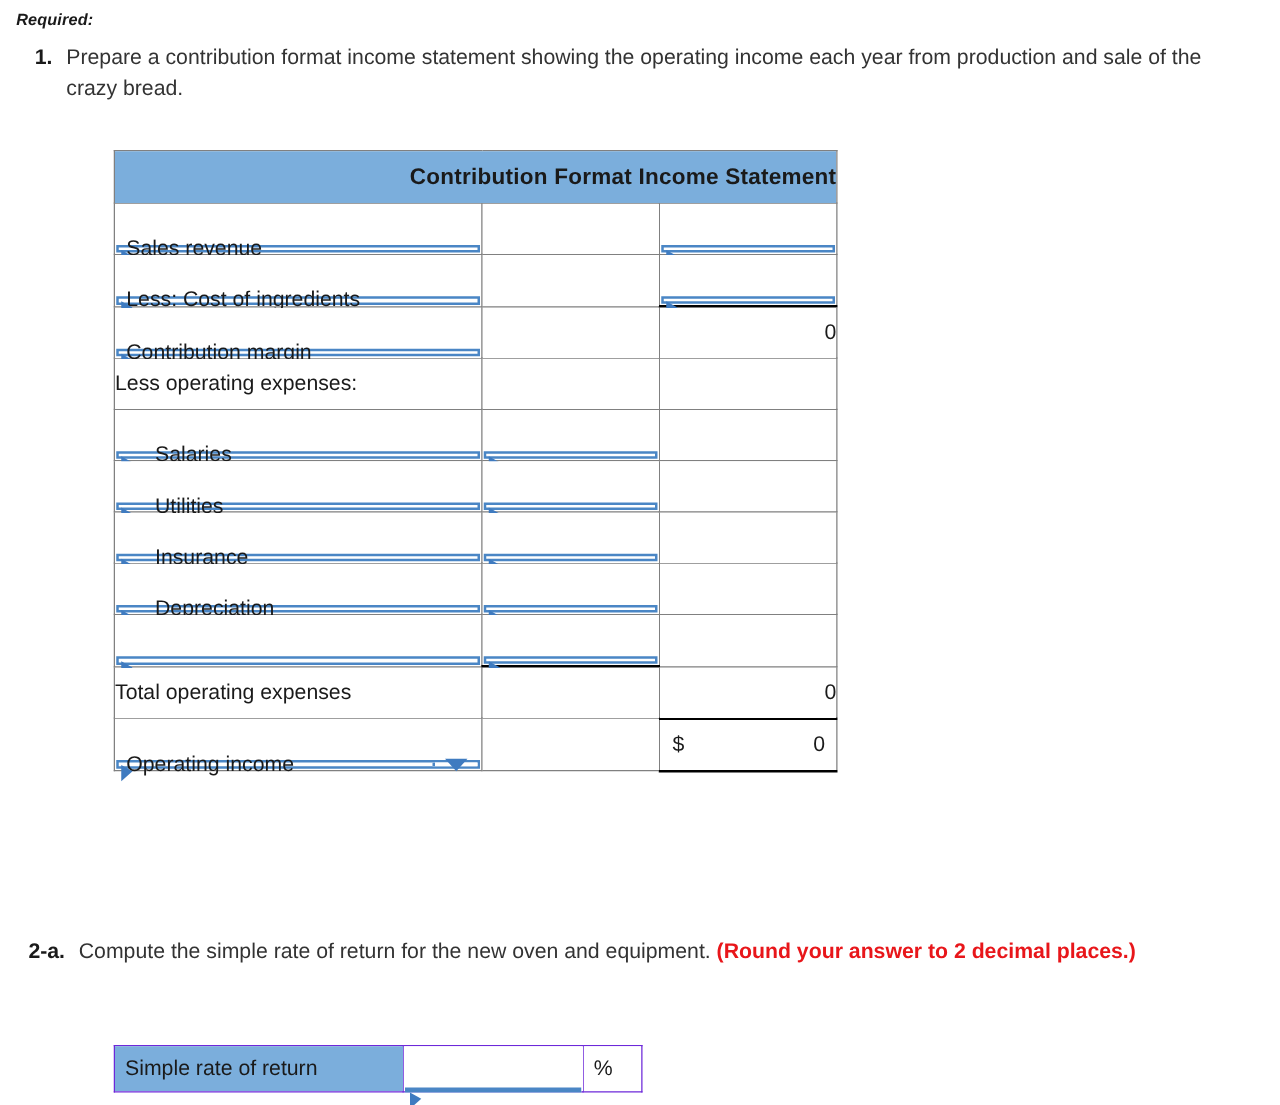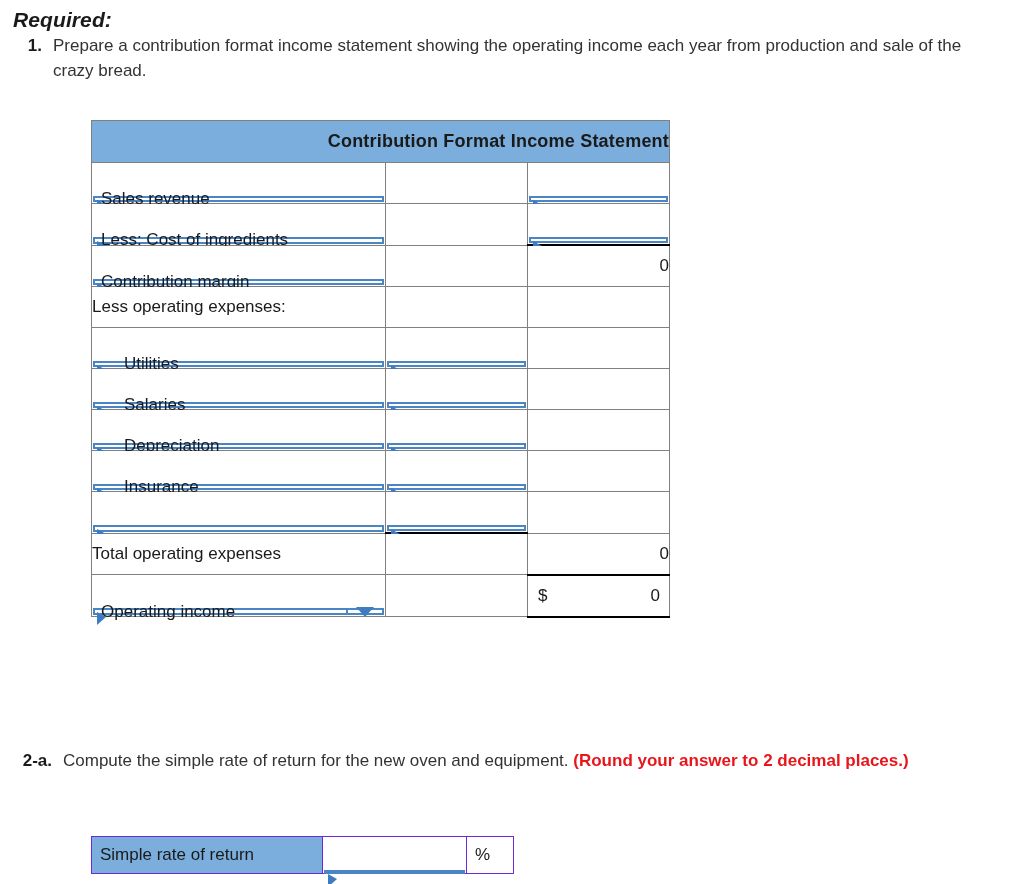--- a/index.html
+++ b/index.html
@@ -15,21 +15,21 @@
     color: #333333;
     overflow: hidden;
     position: relative;
   }
 
   
   .req-label {
     position: absolute;
     left: 13px;
     top: 8px;
-    font-size: 21px;
+    font-size: 13px;
     font-weight: bold;
     font-style: italic;
     color: #1a1a1a;
     letter-spacing: .1px;
   }
 
   .q-block {
     position: absolute;
     display: flex;
     align-items: flex-start;
@@ -284,69 +284,69 @@
     <tr>
       <td class="txt">Less operating expenses:</td>
       <td></td>
       <td></td>
     </tr>
 
     <tr>
       <td class="inp">
         <div class="box">
           <span class="flag"></span>
+          <span class="lbl indent">Salaries</span>
+        </div>
+      </td>
+      <td class="inp">
+        <div class="box">
+          <span class="flag"></span>
+          <span class="lbl"></span>
+        </div>
+      </td>
+      <td></td>
+    </tr>
+
+    <tr>
+      <td class="inp">
+        <div class="box">
+          <span class="flag"></span>
           <span class="lbl indent">Utilities</span>
         </div>
       </td>
       <td class="inp">
         <div class="box">
           <span class="flag"></span>
           <span class="lbl"></span>
         </div>
       </td>
       <td></td>
     </tr>
 
     <tr>
       <td class="inp">
         <div class="box">
           <span class="flag"></span>
-          <span class="lbl indent">Salaries</span>
+          <span class="lbl indent">Insurance</span>
         </div>
       </td>
       <td class="inp">
         <div class="box">
           <span class="flag"></span>
           <span class="lbl"></span>
         </div>
       </td>
       <td></td>
     </tr>
 
     <tr>
       <td class="inp">
         <div class="box">
           <span class="flag"></span>
           <span class="lbl indent">Depreciation</span>
-        </div>
-      </td>
-      <td class="inp">
-        <div class="box">
-          <span class="flag"></span>
-          <span class="lbl"></span>
-        </div>
-      </td>
-      <td></td>
-    </tr>
-
-    <tr>
-      <td class="inp">
-        <div class="box">
-          <span class="flag"></span>
-          <span class="lbl indent">Insurance</span>
         </div>
       </td>
       <td class="inp">
         <div class="box">
           <span class="flag"></span>
           <span class="lbl"></span>
         </div>
       </td>
       <td></td>
     </tr>

